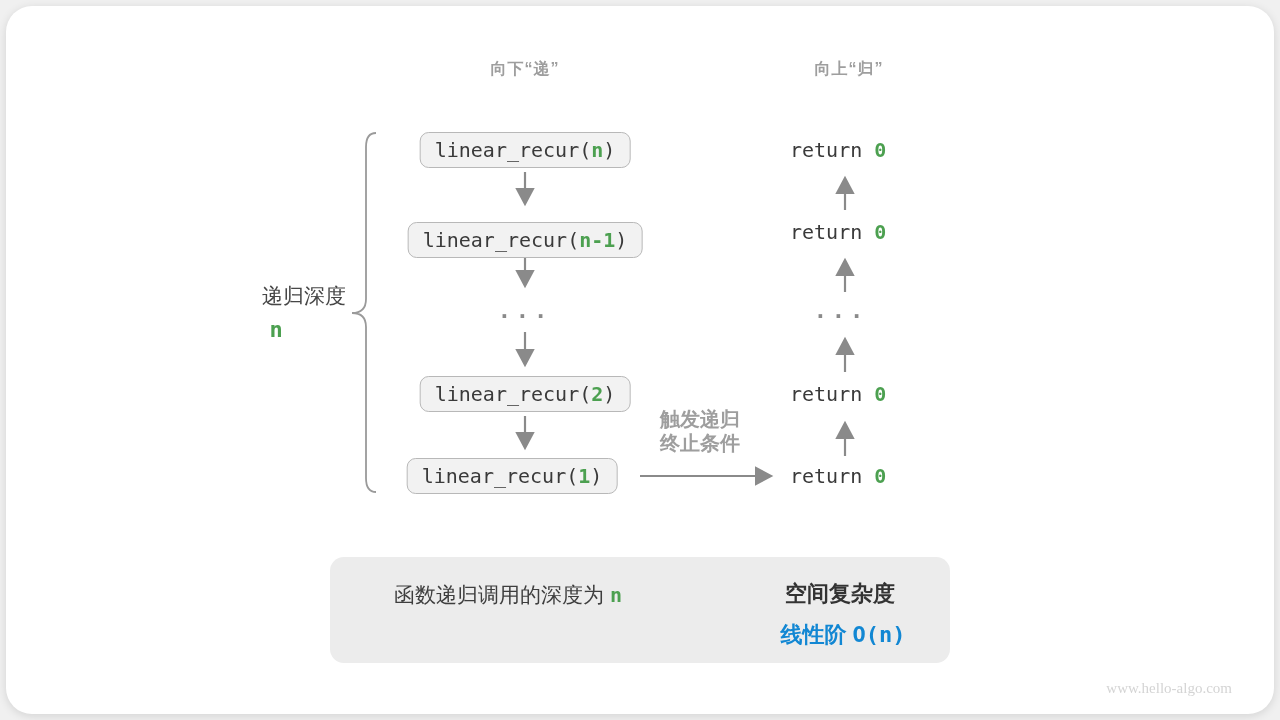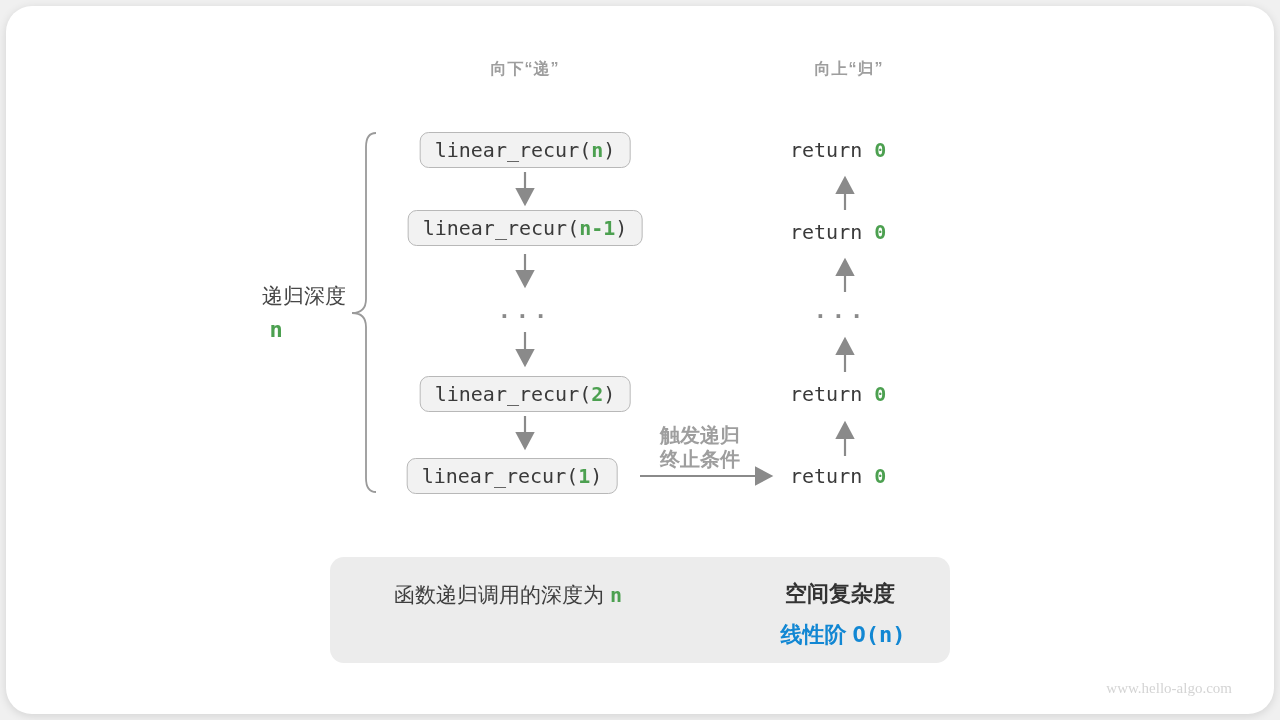--- a/index.html
+++ b/index.html
@@ -116,35 +116,35 @@
   </g>
 
   <line x1="640" y1="476" x2="770" y2="476" stroke="#8A8A8A" stroke-width="2.2" marker-end="url(#ah)"></line>
 
   <path d="M 376,133 Q 366,133 366,147 L 366,299 Q 366,313 352,313 Q 366,313 366,327 L 366,478 Q 366,492 376,492" stroke="#9A9A9A" stroke-width="1.8" fill="none"></path>
 
   <polygon points="688,604 714,604 714,595 735,611 714,627 714,618 688,618" fill="#BDBDBD"></polygon>
 </svg>
 
 <div class="abs cx call-box" style="left:525px;top:132px;"><span>linear_recur(</span><span class="hl">n</span><span>)</span></div>
-<div class="abs cx call-box" style="left:525px;top:210px;"><span>linear_recur(</span><span class="hl">n-1</span><span>)</span></div>
+<div class="abs cx call-box" style="left:525px;top:222px;"><span>linear_recur(</span><span class="hl">n-1</span><span>)</span></div>
 <div class="abs cxy dots" style="left:525px;top:311px;">...</div>
 <div class="abs cx call-box" style="left:525px;top:376px;"><span>linear_recur(</span><span class="hl">2</span><span>)</span></div>
 <div class="abs cx call-box" style="left:512px;top:458px;"><span>linear_recur(</span><span class="hl">1</span><span>)</span></div>
 
 <div class="abs return-row" style="left:790px;top:137px;"><span>return </span><span class="hl">0</span></div>
 <div class="abs return-row" style="left:790px;top:219px;"><span>return </span><span class="hl">0</span></div>
 <div class="abs cxy dots" style="left:841px;top:311px;">...</div>
 <div class="abs return-row" style="left:790px;top:381px;"><span>return </span><span class="hl">0</span></div>
 <div class="abs return-row" style="left:790px;top:463px;"><span>return </span><span class="hl">0</span></div>
 
 <div class="abs cx depth-title" style="left:256px;top:282px;margin-left:48px;">递归深度</div>
 <div class="abs cx depth-value" style="left:276px;top:317px;">n</div>
 
-<div class="abs cx trigger-label" style="left:700px;top:407px;margin-top:16px;">
+<div class="abs cx trigger-label" style="left:700px;top:407px;">
   <div>触发递归</div>
   <div>终止条件</div>
 </div>
 
 <div class="abs summary-box"></div>
 <div class="abs cx summary-left" style="left:508px;top:576px;">
   <div><span>函数递归调用的深度为 </span><span class="hl mono" style="font-size:20px;">n</span></div>
 </div>
 <div class="abs cx summary-right-title" style="left:840px;top:579px;">空间复杂度</div>
 <div class="abs cx summary-right-value" style="left:843px;top:620px;"><span>线性阶 </span><span class="code">O(n)</span></div>

